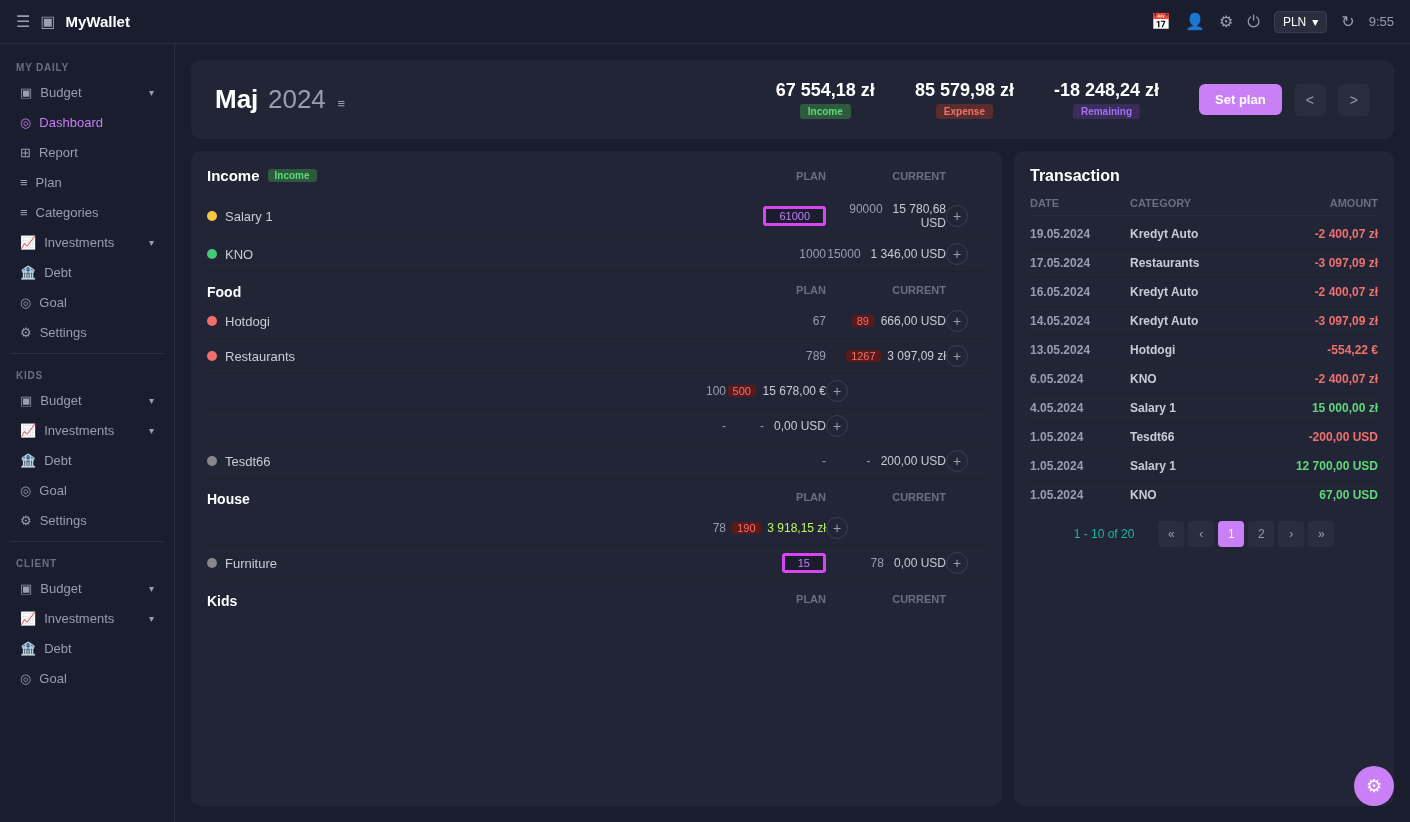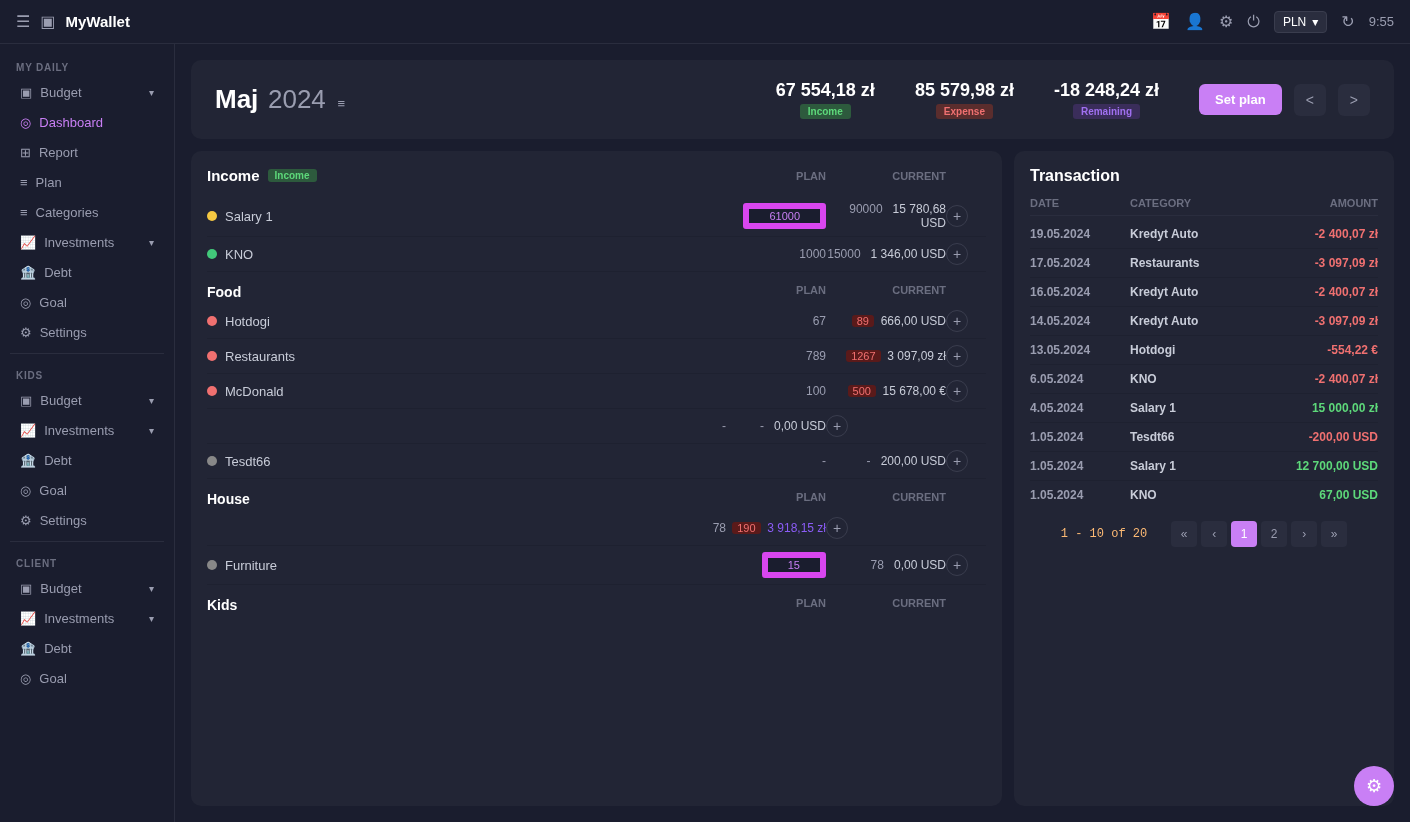--- a/index.html
+++ b/index.html
@@ -194,24 +194,24 @@
     .row-name { display: flex; align-items: center; gap: 8px; }
     .row-dot { width: 10px; height: 10px; border-radius: 50%; flex-shrink: 0; }
     .row-label { color: #c8ccd8; }
     .row-plan { text-align: right; color: #9a9db0; font-size: 12px; }
     .row-current { text-align: right; font-size: 12px; }
     .row-actions { text-align: center; }
 
     .plan-badge {
       display: inline-block;
       background: #1a1d2e;
-      border: 6px solid #d946ef;
+      border: 3px solid #d946ef;
       color: #c97ff5;
       border-radius: 3px;
-      padding: 1px 20px;
+      padding: 1px 13px;
       font-size: 11px;
     }
     .current-over {
       background: #5a1a1a;
       color: #f07070;
       border-radius: 3px;
       padding: 0 5px;
       font-size: 11px;
     }
 
@@ -276,21 +276,21 @@
     .tx-neg { color: #f07070; }
     .tx-pos { color: #5dd87a; }
 
     .tx-pagination {
       display: flex;
       align-items: center;
       justify-content: center;
       gap: 4px;
       margin-top: 12px;
     }
-    .pg-info { color: #fdba74; font-size: 12px; margin-right: 20px; font-family: Liberation Mono, monospace; }
+    .pg-info { color: #14b8a6; font-size: 12px; margin-right: 20px; }
     .pg-btn {
       background: #2a2d3e;
       border: none;
       color: #9a9db0;
       border-radius: 4px;
       width: 26px;
       height: 26px;
       display: flex;
       align-items: center;
       justify-content: center;
@@ -538,24 +538,20 @@
           <div class="row-current">
             <span class="current-over">1267</span>&nbsp;
             <span style="color:#c8ccd8;">3 097,09 zł</span>
           </div>
           <div class="row-actions">
             <button class="plus-btn">+</button>
           </div>
         </div>
 
         <div class="budget-row">
-          <div class="row-name">
-            <span class="row-dot" style="background:#f07070;"></span>
-            <span class="row-label">McDonald</span>
-          </div>
           <div class="row-plan">100</div>
           <div class="row-current">
             <span class="current-over">500</span>&nbsp;
             <span style="color:#c8ccd8;">15 678,00 €</span>
           </div>
           <div class="row-actions">
             <button class="plus-btn">+</button>
           </div>
         </div>
 
@@ -589,21 +585,21 @@
           <span class="subsection-title">House</span>
           <span class="subsection-col">Plan</span>
           <span class="subsection-col">Current</span>
           <span></span>
         </div>
 
         <div class="budget-row">
           <div class="row-plan">78</div>
           <div class="row-current">
             <span class="current-over">190</span>&nbsp;
-            <span style="color:#8b5cf6;">3 918,15 zł</span>
+            <span style="color:#bef264;">3 918,15 zł</span>
           </div>
           <div class="row-actions">
             <button class="plus-btn">+</button>
           </div>
         </div>
 
         <div class="budget-row">
           <div class="row-name">
             <span class="row-dot" style="background:#888;"></span>
             <span class="row-label">Furniture</span>

